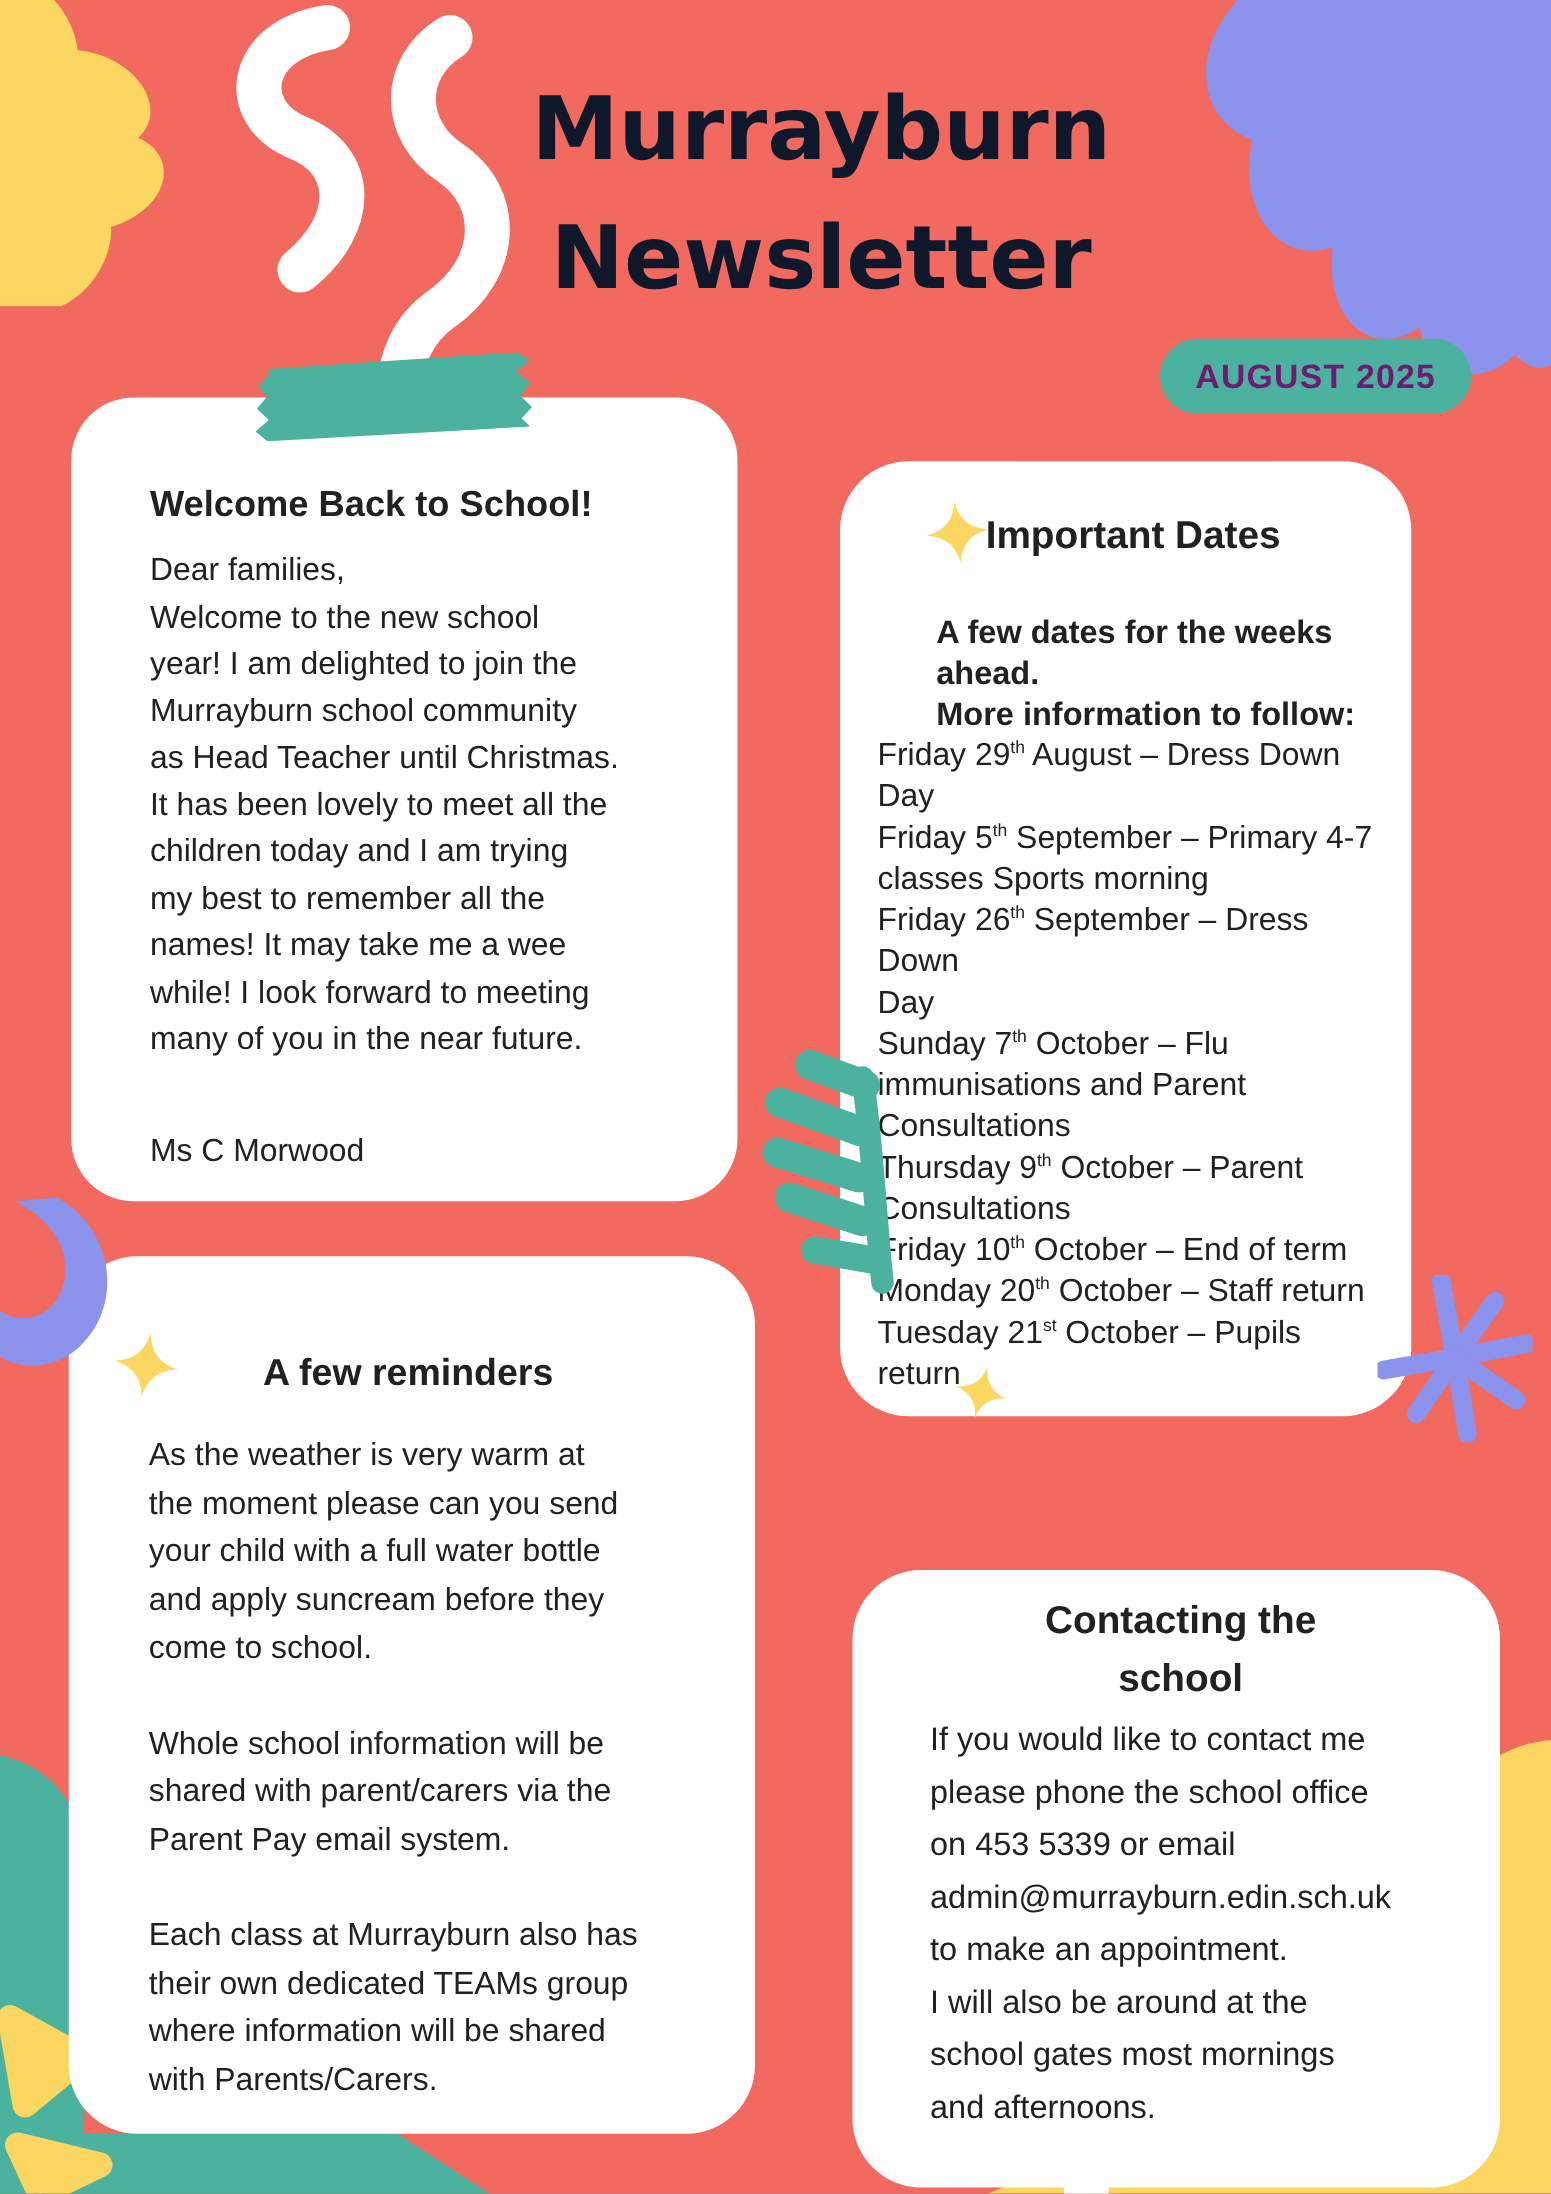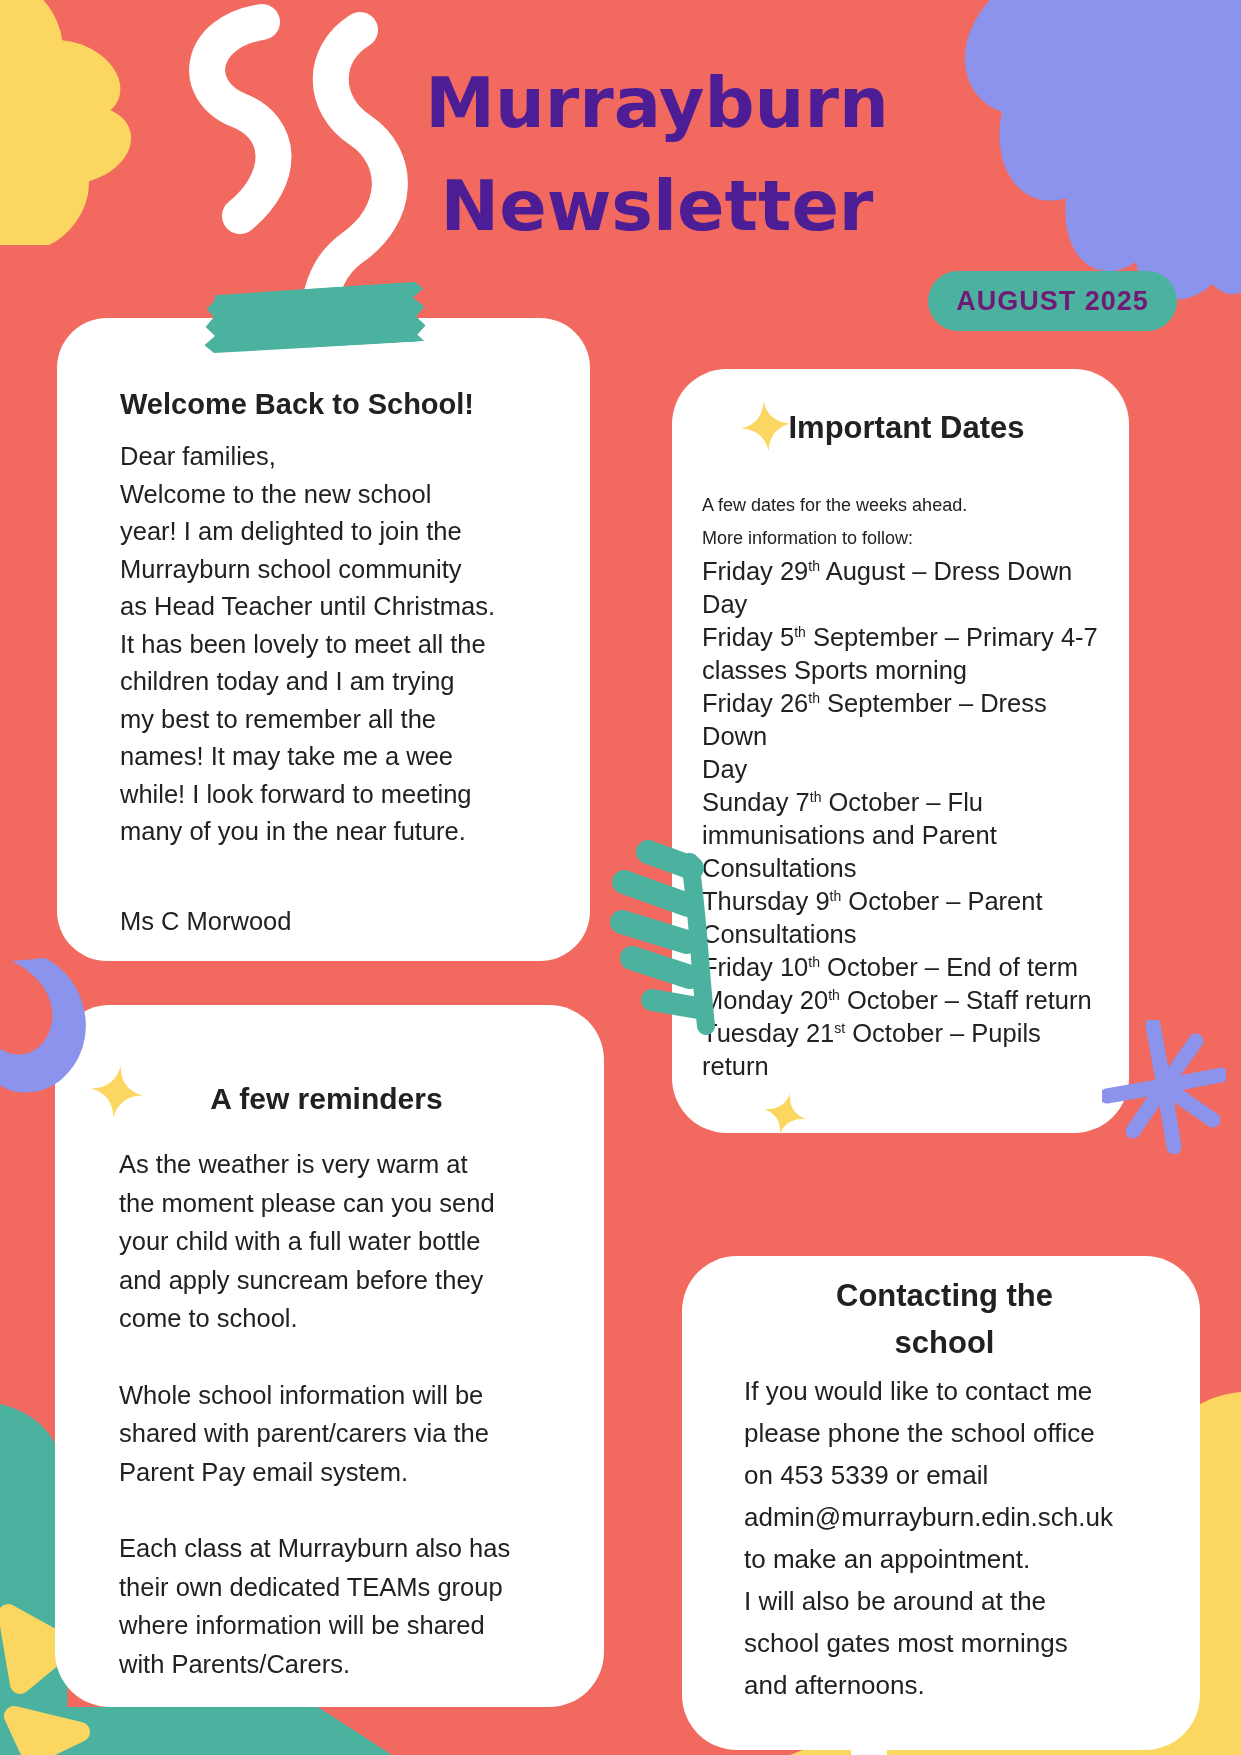--- a/index.html
+++ b/index.html
@@ -9,21 +9,21 @@
     background:#F1695F;
     overflow:hidden;
     font-family:"Liberation Sans", sans-serif;
     color:#212121;
     margin:0 auto;
   }
   .deco{position:absolute;pointer-events:none;}
   
   .title{
     position:absolute;left:257px;top:52px;width:800px;
-    text-align:center;color:#4c1d95;
+    text-align:center;color:#0f172a;
     font-family:"DejaVu Sans", sans-serif;
     font-weight:bold;font-size:70px;line-height:103px;
     letter-spacing:0px;
   }
   .badge{
     position:absolute;left:928px;top:271px;width:249px;height:60px;
     background:#4CB2A0;border-radius:30px;
     display:flex;align-items:center;justify-content:center;
     color:#701a75;font-weight:bold;font-size:27px;letter-spacing:1px;
   }
@@ -38,21 +38,21 @@
 
   #reminders-card{left:55px;top:1005px;width:549px;height:702px;border-radius:55px;box-sizing:border-box;}
   #reminders-card .inner{padding:58px 30px 0 64px;}
   #reminders-card .card-heading{text-align:center;font-size:30px;padding-right:40px;margin-top:16px;}
   #reminders-card p{font-size:25.5px;line-height:38.5px;white-space:pre-line;margin:16px 0 38px 0;}
   #reminders-card .body-wrap{margin-top:26px;}
 
   #dates-card{left:672px;top:369px;width:457px;height:764px;border-radius:55px;box-sizing:border-box;}
   #dates-card .inner{padding:38px 18px 0 30px;}
   #dates-card .card-heading{text-align:center;font-size:31px;line-height:42px;margin-bottom:40px;}
-  .dates-intro{font-weight:normal;font-size:18px;line-height:33px;white-space:pre-line;}
+  .dates-intro{font-weight:bold;font-size:26px;line-height:33px;white-space:pre-line;margin-left:47px;}
   .date-item{font-size:25.5px;line-height:33px;white-space:pre-line;}
   .date-item sup{font-size:14px;line-height:0;vertical-align:super;}
 
   #contact-card{left:682px;top:1256px;width:518px;height:494px;border-radius:55px;box-sizing:border-box;}
   #contact-card .inner{padding:16px 25px 0 62px;}
   #contact-card .card-heading{text-align:center;font-size:31px;line-height:47px;white-space:pre-line;padding-right:30px;}
   #contact-card .body-text{font-size:26px;line-height:42px;margin-top:4px;}
 
   
   .tape{

